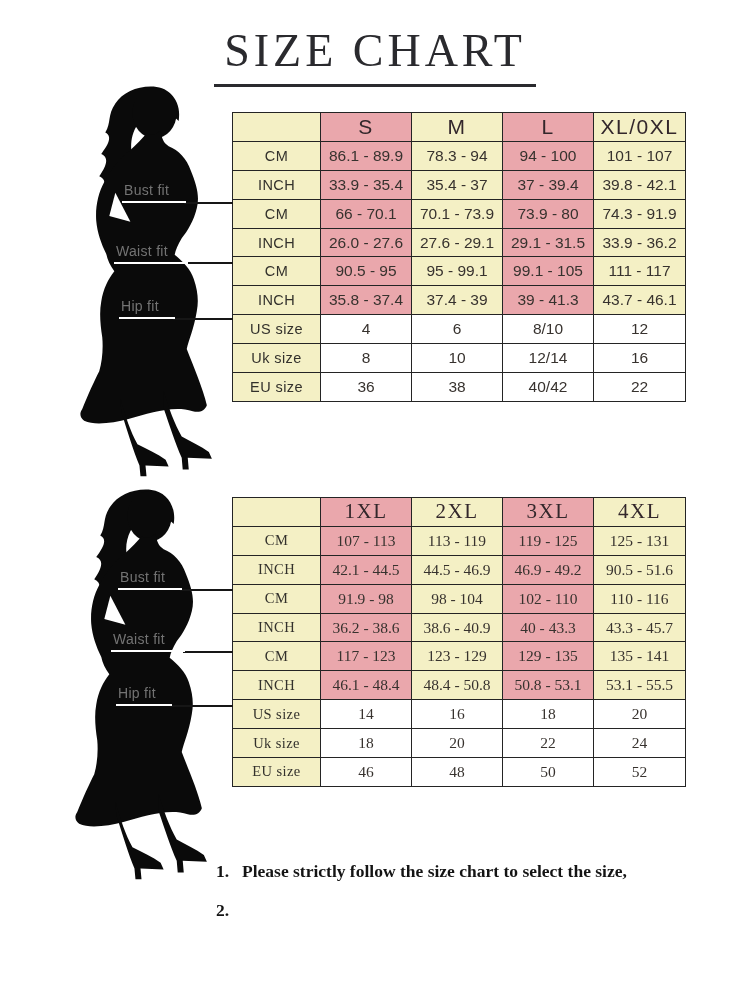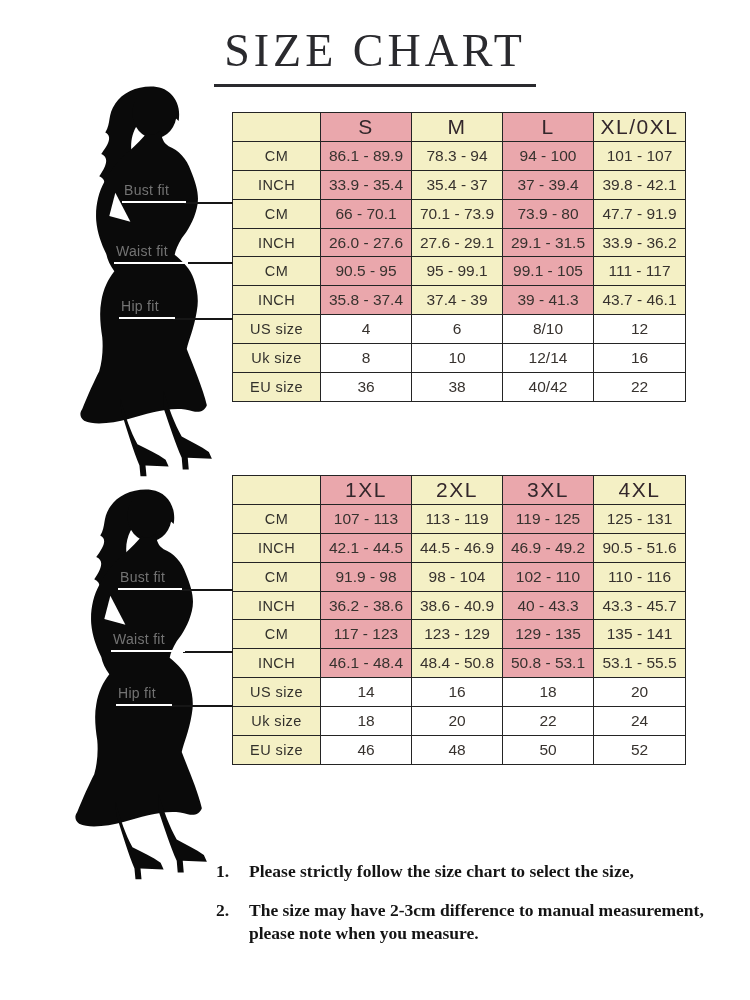--- a/index.html
+++ b/index.html
@@ -34,21 +34,21 @@
     padding:0 10px 7px 10px;
   }
   
   table.size-table{
     position:absolute;left:232px;
     width:453px;
     border-collapse:collapse;
     table-layout:fixed;
   }
   #table1{top:112px;}
-  #table2{top:475px;}
+  #table2{top:497px;font-family:Liberation Serif, serif;}
   .size-table th,.size-table td{
     border:1.6px solid var(--border);
     height:28.9px;
     text-align:center;
     vertical-align:middle;
     padding:0;
     overflow:hidden;
     white-space:nowrap;
   }
   .size-table th{
@@ -110,21 +110,21 @@
     position:absolute;left:216px;top:860px;width:532px;
     font-family:"Liberation Serif",serif;
     font-weight:700;
     font-size:17.5px;
     line-height:23px;
     color:#141414;
   }
   .note{display:flex;}
   .note + .note{margin-top:16px;}
   .note .num{width:26px;flex:0 0 26px;}
-  .note .ntext{flex:1;margin-left:7px;}
+  .note .ntext{flex:1;}
 </style>
 </head>
 <body>
 
 <svg width="0" height="0" style="position:absolute">
   <defs>
     <g id="woman-figure">
 
       <path d="M99,3 C82,1 66,8 58,20 C50,32 54,40 48,50 C56,54 50,64 44,72 C53,76 48,86 42,95
                C51,99 47,108 42,117 C50,121 48,128 45,134 C55,139 68,137 77,130
@@ -196,21 +196,21 @@
           <td class="val pink">33.9 - 35.4</td>
           <td class="val yel">35.4 - 37</td>
           <td class="val pink">37 - 39.4</td>
           <td class="val yel">39.8 - 42.1</td>
         </tr>
         <tr>
           <td class="lab">CM</td>
           <td class="val pink">66 - 70.1</td>
           <td class="val yel">70.1 - 73.9</td>
           <td class="val pink">73.9 - 80</td>
-          <td class="val yel">47.7 - 91.9</td>
+          <td class="val yel">74.3 - 91.9</td>
         </tr>
         <tr>
           <td class="lab">INCH</td>
           <td class="val pink">26.0 - 27.6</td>
           <td class="val yel">27.6 - 29.1</td>
           <td class="val pink">29.1 - 31.5</td>
           <td class="val yel">33.9 - 36.2</td>
         </tr>
         <tr>
           <td class="lab">CM</td>
@@ -346,19 +346,18 @@
   <div class="notes">
     <div class="note">
       <span class="num">1.</span>
       <span class="ntext">
         <span>Please strictly follow the size chart to select the size,</span><br>
       </span>
     </div>
     <div class="note">
       <span class="num">2.</span>
       <span class="ntext">
-        <span>The size may have 2-3cm difference  to manual measurement,</span><br>
-        <span>please note when you measure.</span>
+        <br>
       </span>
     </div>
   </div>
 
 </div>
 
 </body></html>

